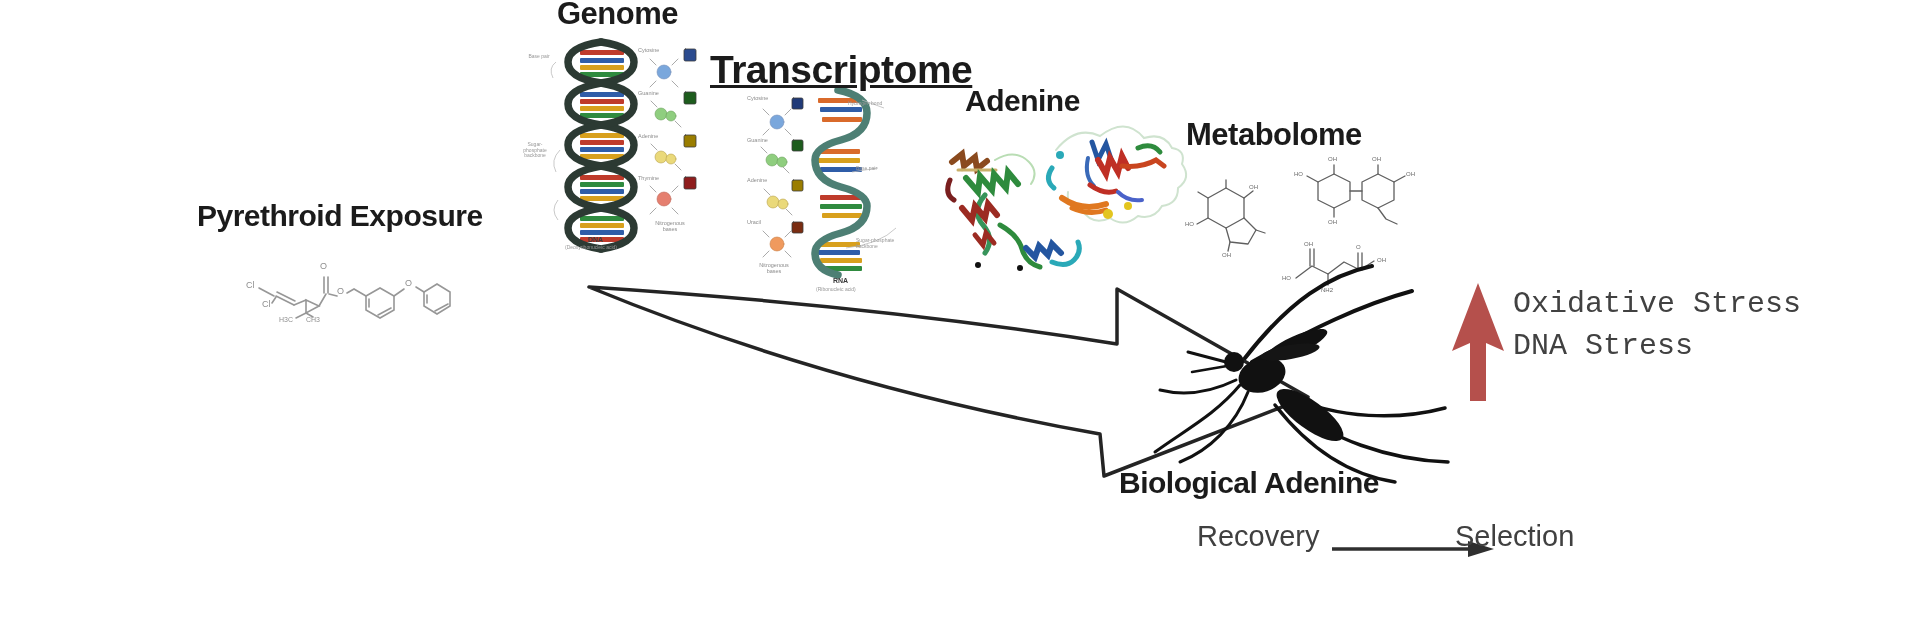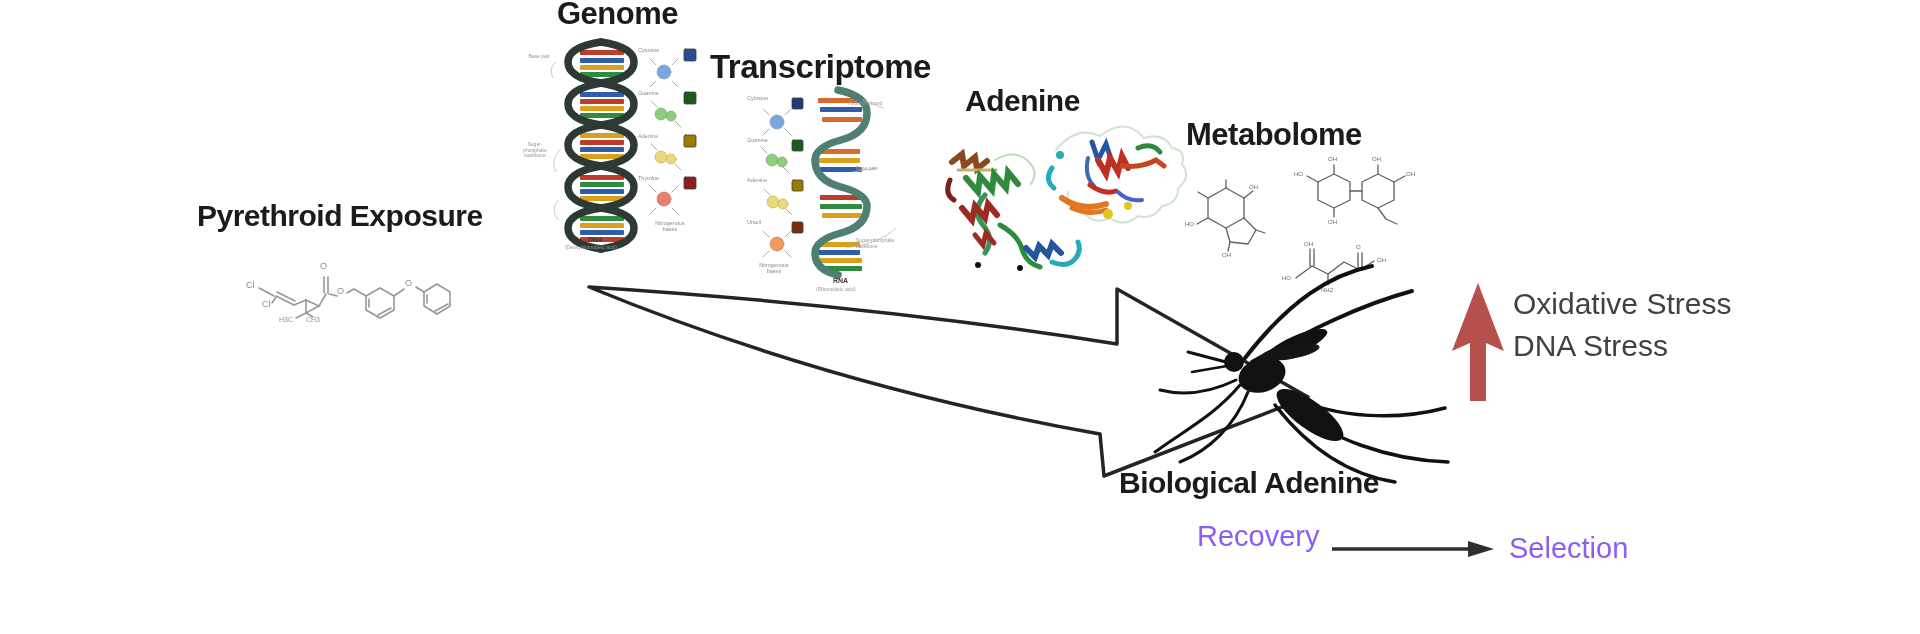--- a/index.html
+++ b/index.html
@@ -1,22 +1,22 @@
 <!DOCTYPE html>
 <html><head>
 <meta charset="utf-8">
 <style>
   html,body{margin:0;padding:0;background:#fff;}
   .canvas{position:relative;width:1920px;height:634px;background:#ffffff;overflow:hidden;
           font-family:"Liberation Sans",sans-serif;}
   .canvas svg{position:absolute;left:0;top:0;}
   .t{position:absolute;white-space:nowrap;color:#1b1b1b;font-weight:700;letter-spacing:-0.5px;}
-  .muted{color:#8b5cf6;font-weight:400;letter-spacing:0;}
+  .muted{color:#404040;font-weight:400;letter-spacing:0;}
   .fx{position:absolute;color:#414141;font-size:30px;line-height:42px;font-weight:400;}
-  .fx span{display:block;}
+  .fx span{display:block;font-family:Liberation Mono, monospace;}
   .tiny{position:absolute;font-size:5.5px;line-height:6px;color:#8c8c8c;font-weight:400;letter-spacing:0;}
   .tiny2{position:absolute;font-size:5px;line-height:5.5px;color:#979797;font-weight:400;}
   .abbr{position:absolute;font-size:7px;line-height:7px;color:#3a3a3a;font-weight:700;}
   .atom{position:absolute;font-size:9px;line-height:9px;color:#8f8f8f;font-weight:400;}
   .atomsm{position:absolute;font-size:7px;line-height:7px;color:#8f8f8f;}
   .matom{position:absolute;font-size:6px;line-height:6px;color:#6a6a6a;}
   .note{white-space:normal;text-align:center;}
 </style>
 </head>
 <body>
@@ -246,26 +246,26 @@
   </g>
 
   <g>
     <line x1="1332" y1="549" x2="1470" y2="549" stroke="#2f2f2f" stroke-width="3.5"></line>
     <polygon points="1468,541 1494,549 1468,557" fill="#2f2f2f"></polygon>
   </g>
 </svg>
 
 <span class="t" style="left:197px;top:199px;font-size:30px;">Pyrethroid Exposure</span>
 <span class="t" style="left:557px;top:-4px;font-size:31px;">Genome</span>
-<span class="t" style="left:710px;top:48px;font-size:33px;">Transcriptome</span>
+<span class="t" style="left:710px;top:48px;font-size:39px;text-decoration:underline;">Transcriptome</span>
 <span class="t" style="left:965px;top:84px;font-size:30px;">Adenine</span>
 <span class="t" style="left:1186px;top:117px;font-size:31px;">Metabolome</span>
 <span class="t" style="left:1119px;top:466px;font-size:30px;">Biological Adenine</span>
 <span class="t muted" style="left:1197px;top:520px;font-size:29px;">Recovery</span>
-<span class="t muted" style="left:1509px;top:520px;font-size:29px;margin-top:12px;">Selection</span>
+<span class="t muted" style="left:1455px;top:520px;font-size:29px;">Selection</span>
 
 <div class="fx" style="left:1513px;top:283px;">
   <span>Oxidative Stress</span>
   <span>DNA Stress</span>
 </div>
 
 <span class="tiny" style="left:638px;top:47px;">Cytosine</span>
 <span class="tiny" style="left:638px;top:90px;">Guanine</span>
 <span class="tiny" style="left:638px;top:133px;">Adenine</span>
 <span class="tiny" style="left:638px;top:175px;">Thymine</span>

